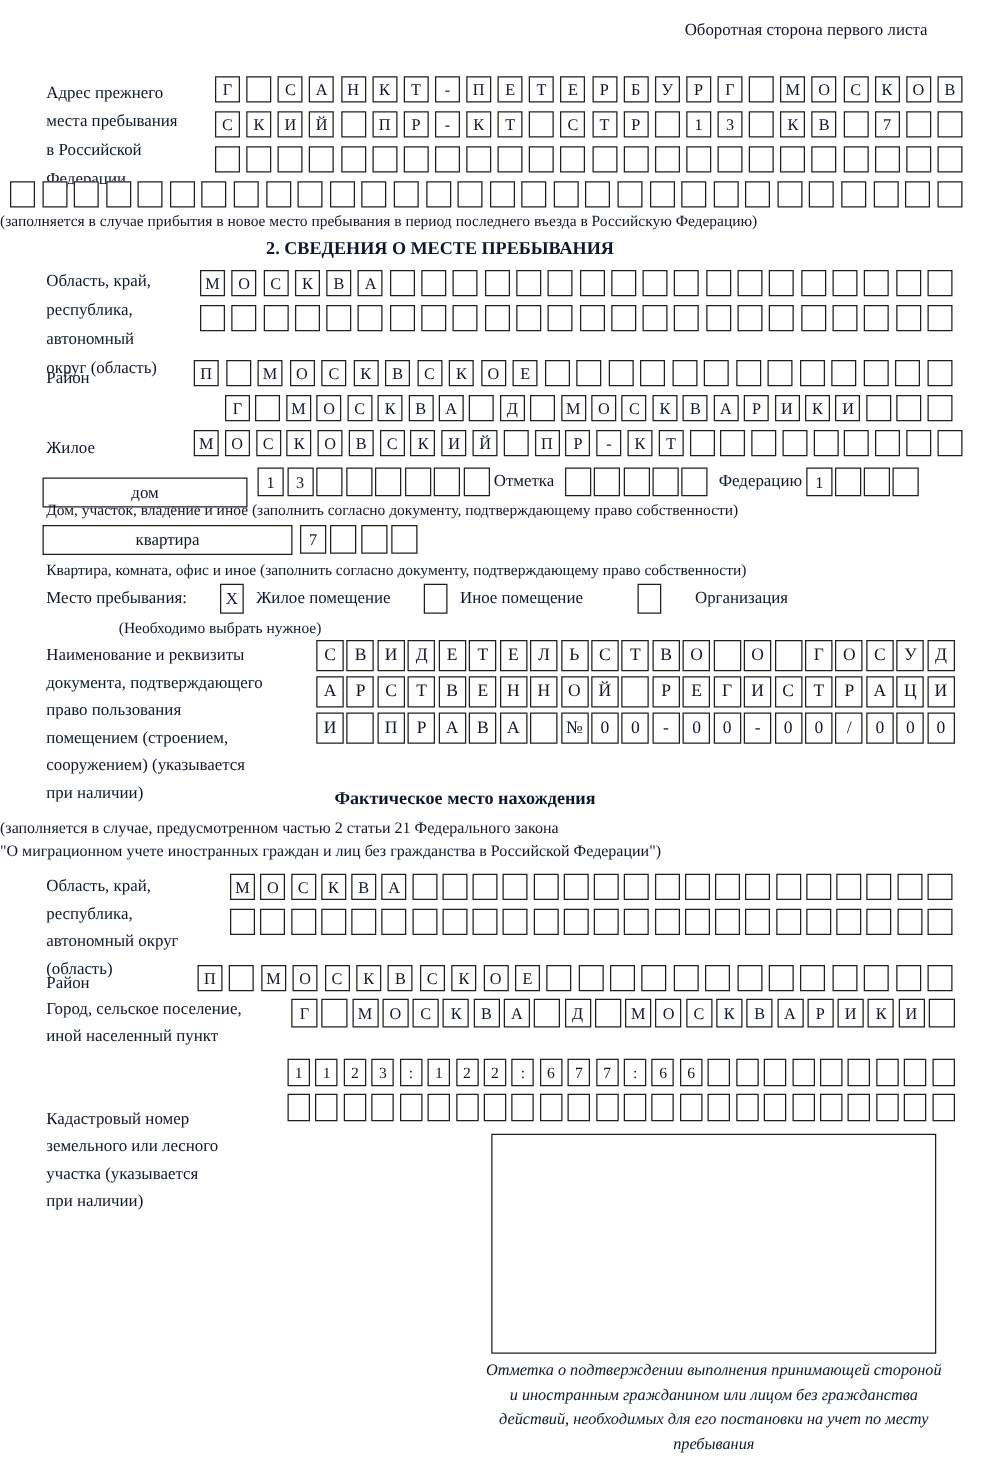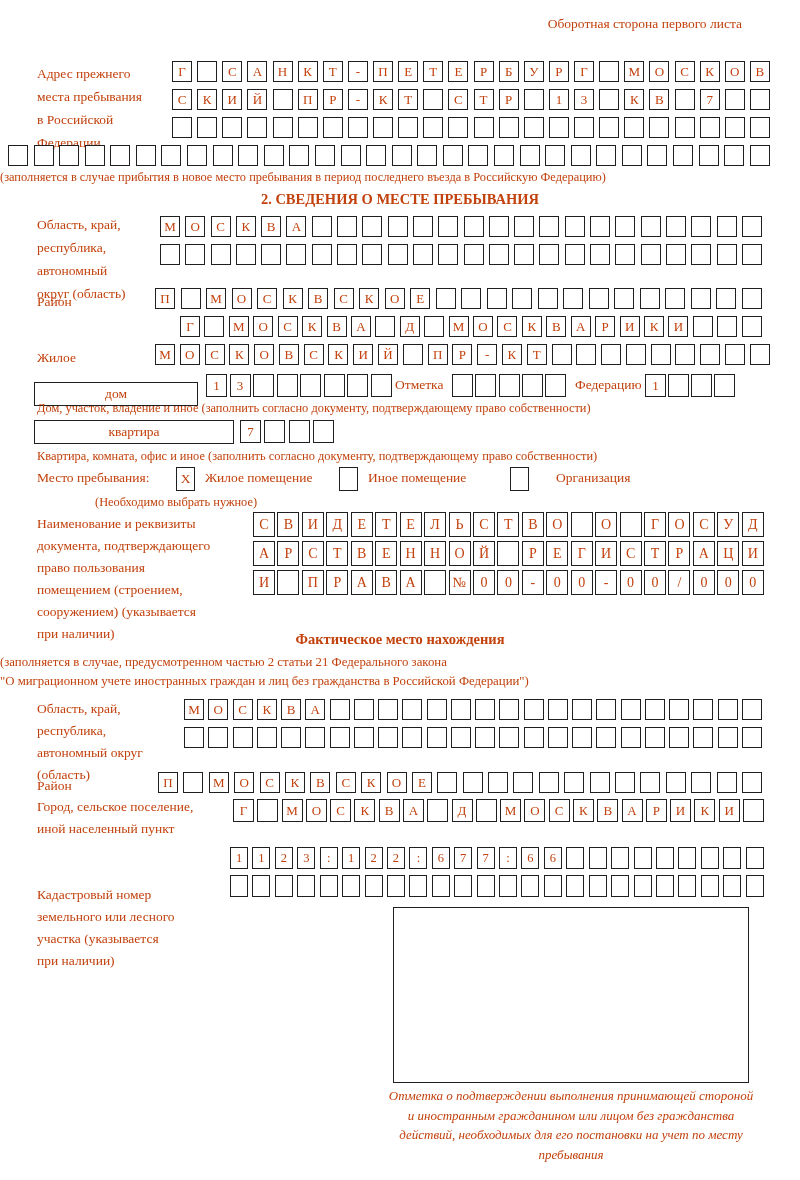--- a/index.html
+++ b/index.html
@@ -1,26 +1,26 @@
 <!DOCTYPE html>
 <html><head>
 <meta charset="utf-8">
 <style>
   html,body { margin:0; padding:0; background:#ffffff; }
   .page {
     position:relative; width:800px; height:1180px; background:#ffffff;
-    font-family:"Liberation Serif", serif; color:#c2410c; overflow:hidden;
+    font-family:"Liberation Serif", serif; color:#0f172a; overflow:hidden;
   }
   .abs { position:absolute; }
   .label { position:absolute; font-size:13.5px; line-height:23px; white-space:pre-line; }
   .lh21 { line-height:21.5px; }
   .lh22 { line-height:22px; }
   .note { position:absolute; font-size:12.4px; }
   .center { text-align:left; }
-  .title { position:absolute; left:0; width:704px; text-align:center; font-weight:bold; font-size:14.5px;margin-left:48px; }
+  .title { position:absolute; left:0; width:704px; text-align:center; font-weight:bold; font-size:14.5px; }
   .cellrow { position:absolute; display:flex; justify-content:space-between; }
   .cell {
     box-sizing:border-box; width:20px; height:21px; border:1.4px solid #1f1f1f;
     display:flex; align-items:center; justify-content:center;
     font-size:13px; background:#fff;
   }
   .h23 .cell { height:23px; width:21px; }
   .w18 .cell { width:18px; height:22px; font-size:12.5px; }
   .big .cell { width:22px; height:25px; font-size:14px; border-width:1.5px; }
   .box-label {
@@ -416,21 +416,21 @@
       <span class="cell">0</span>
       <span class="cell">-</span>
       <span class="cell">0</span>
       <span class="cell">0</span>
       <span class="cell">/</span>
       <span class="cell">0</span>
       <span class="cell">0</span>
       <span class="cell">0</span>
     </div>
 
-  <div class="title" style="top:631px;">Фактическое место нахождения</div>
+  <div class="title" style="top:631px;padding-left:20px;">Фактическое место нахождения</div>
   <div class="note center" style="top:655px; left:0; width:800px; font-size:12.8px;">(заполняется в случае, предусмотренном частью 2 статьи 21 Федерального закона</div>
   <div class="note center" style="top:674px; left:0; width:800px; font-size:12.8px;">"О миграционном учете иностранных граждан и лиц без гражданства в Российской Федерации")</div>
 
   <div class="label lh22" style="left:37px; top:698px;">Область, край,
 республика,
 автономный округ
 (область)</div>
   <div class="cellrow" style="top:699px; left:184px; width:578px;">
       <span class="cell">М</span>
       <span class="cell">О</span>

